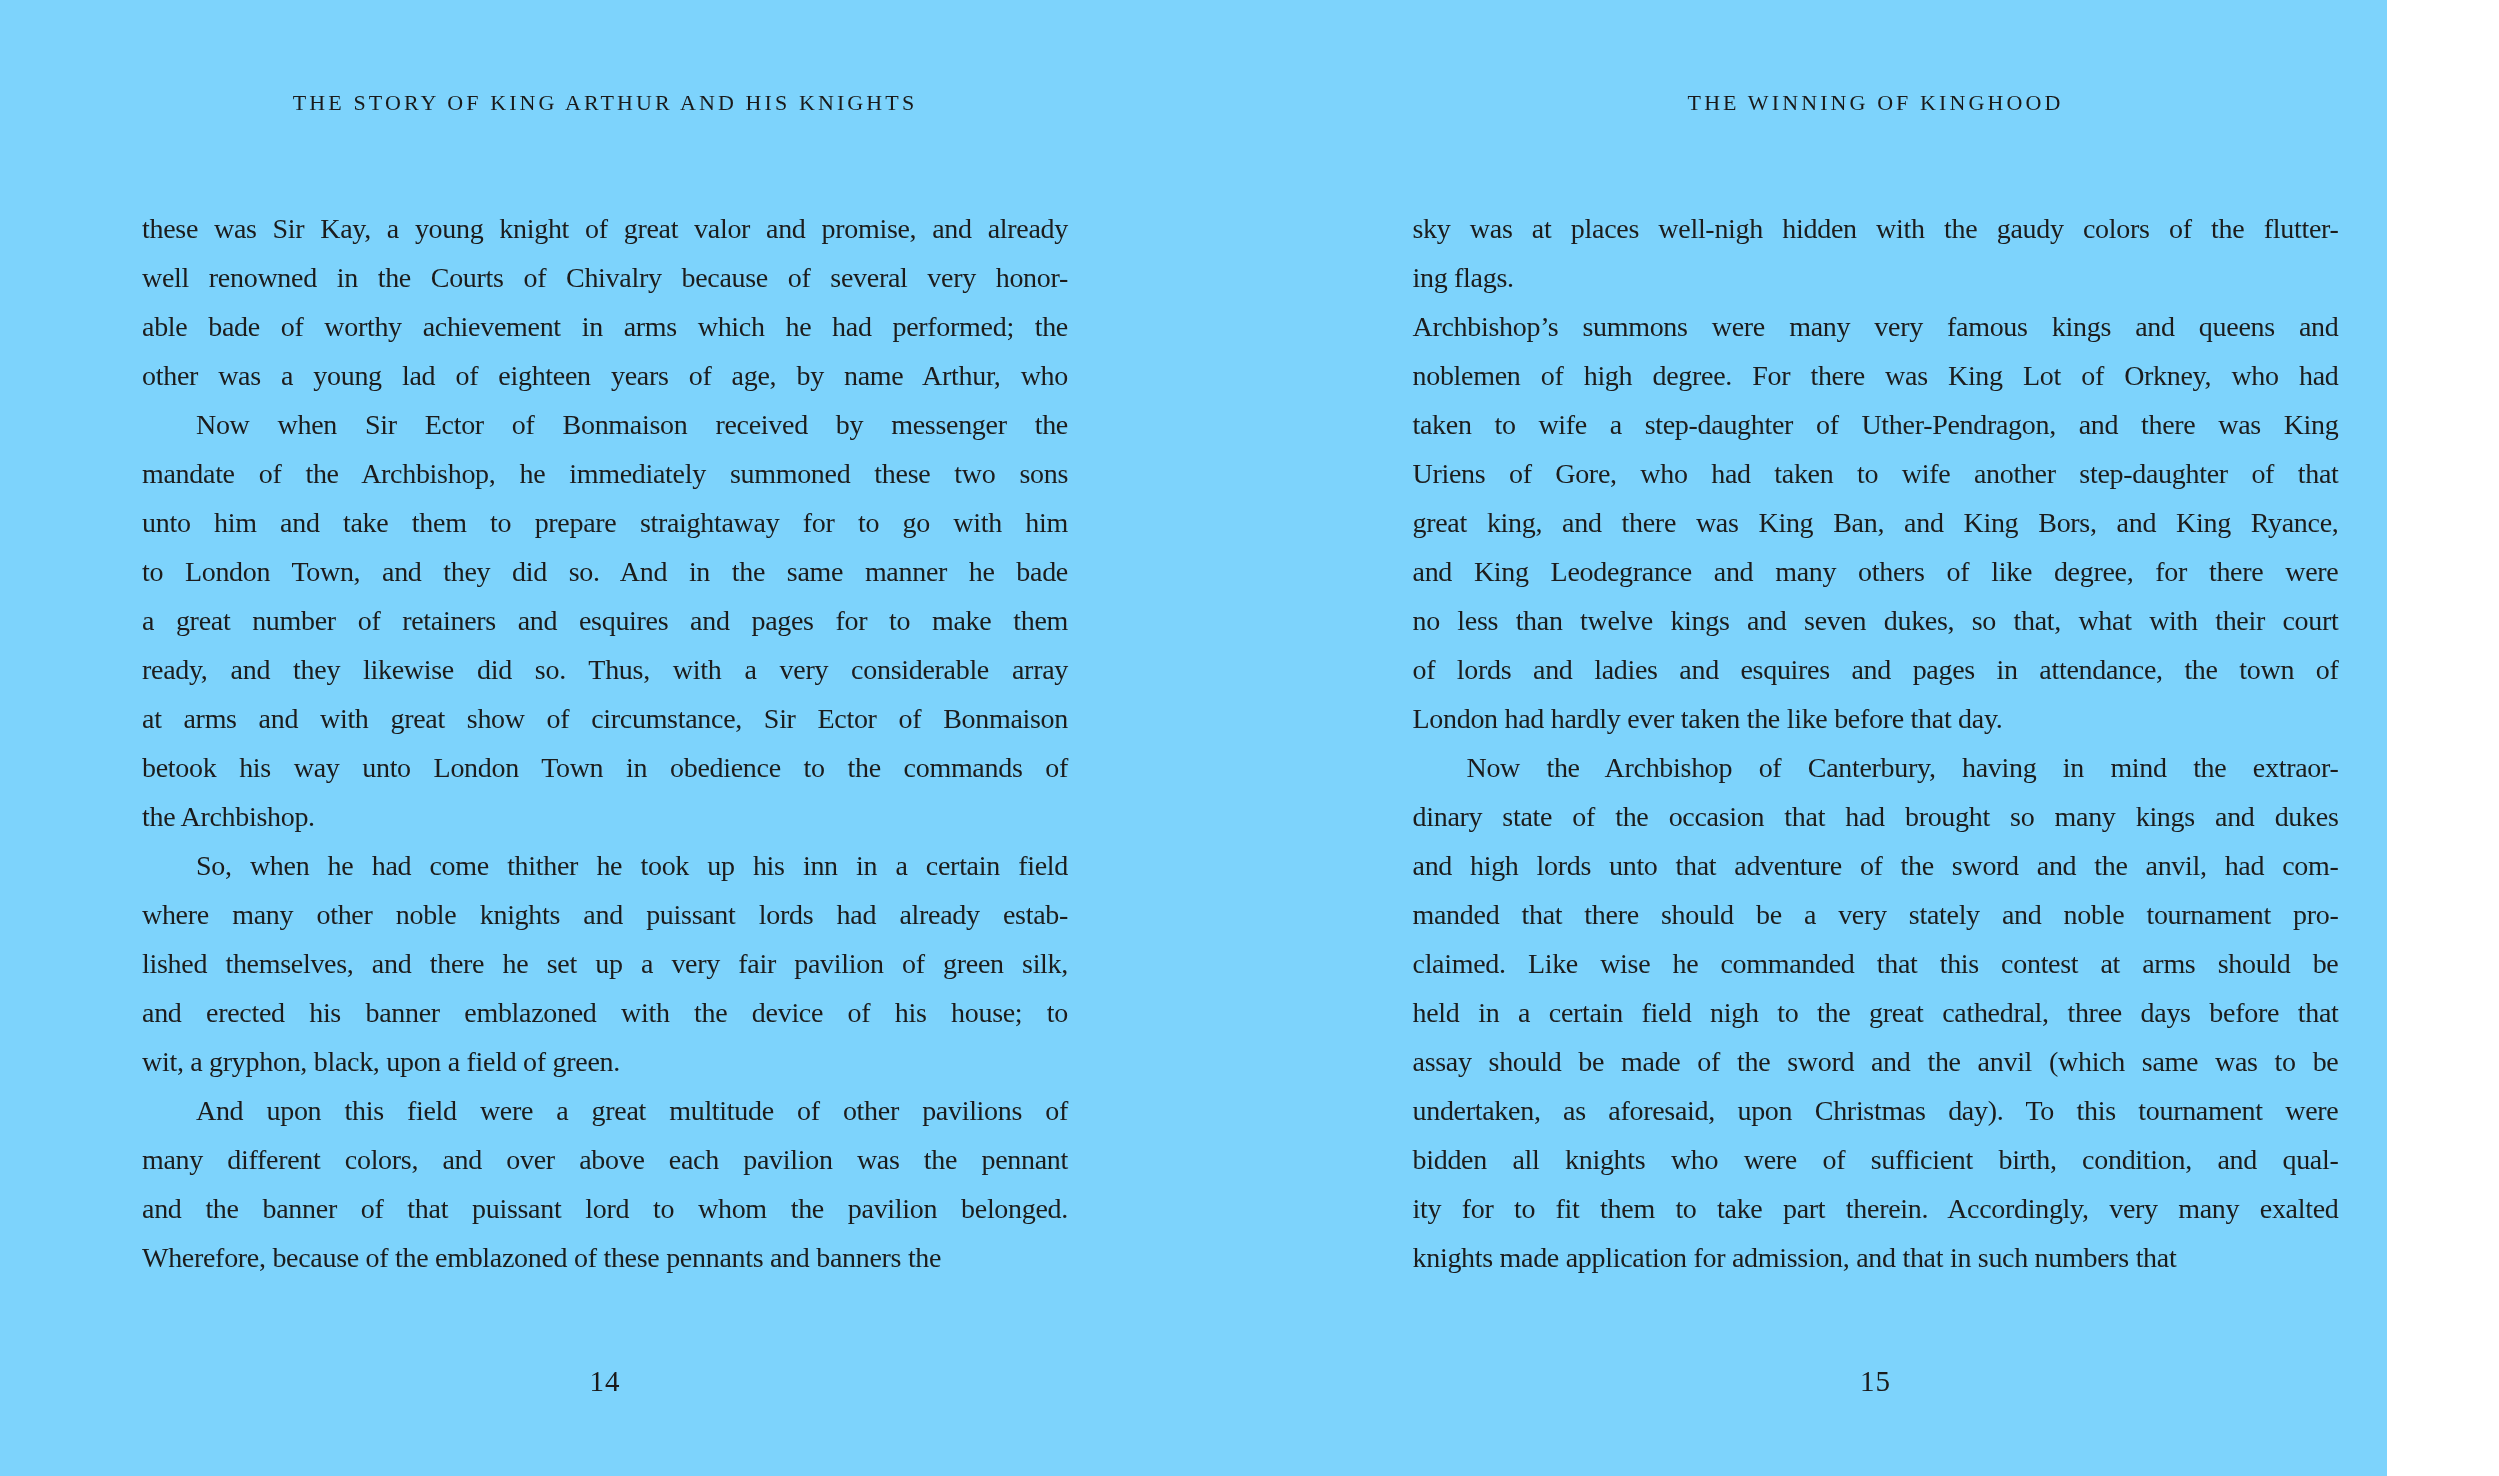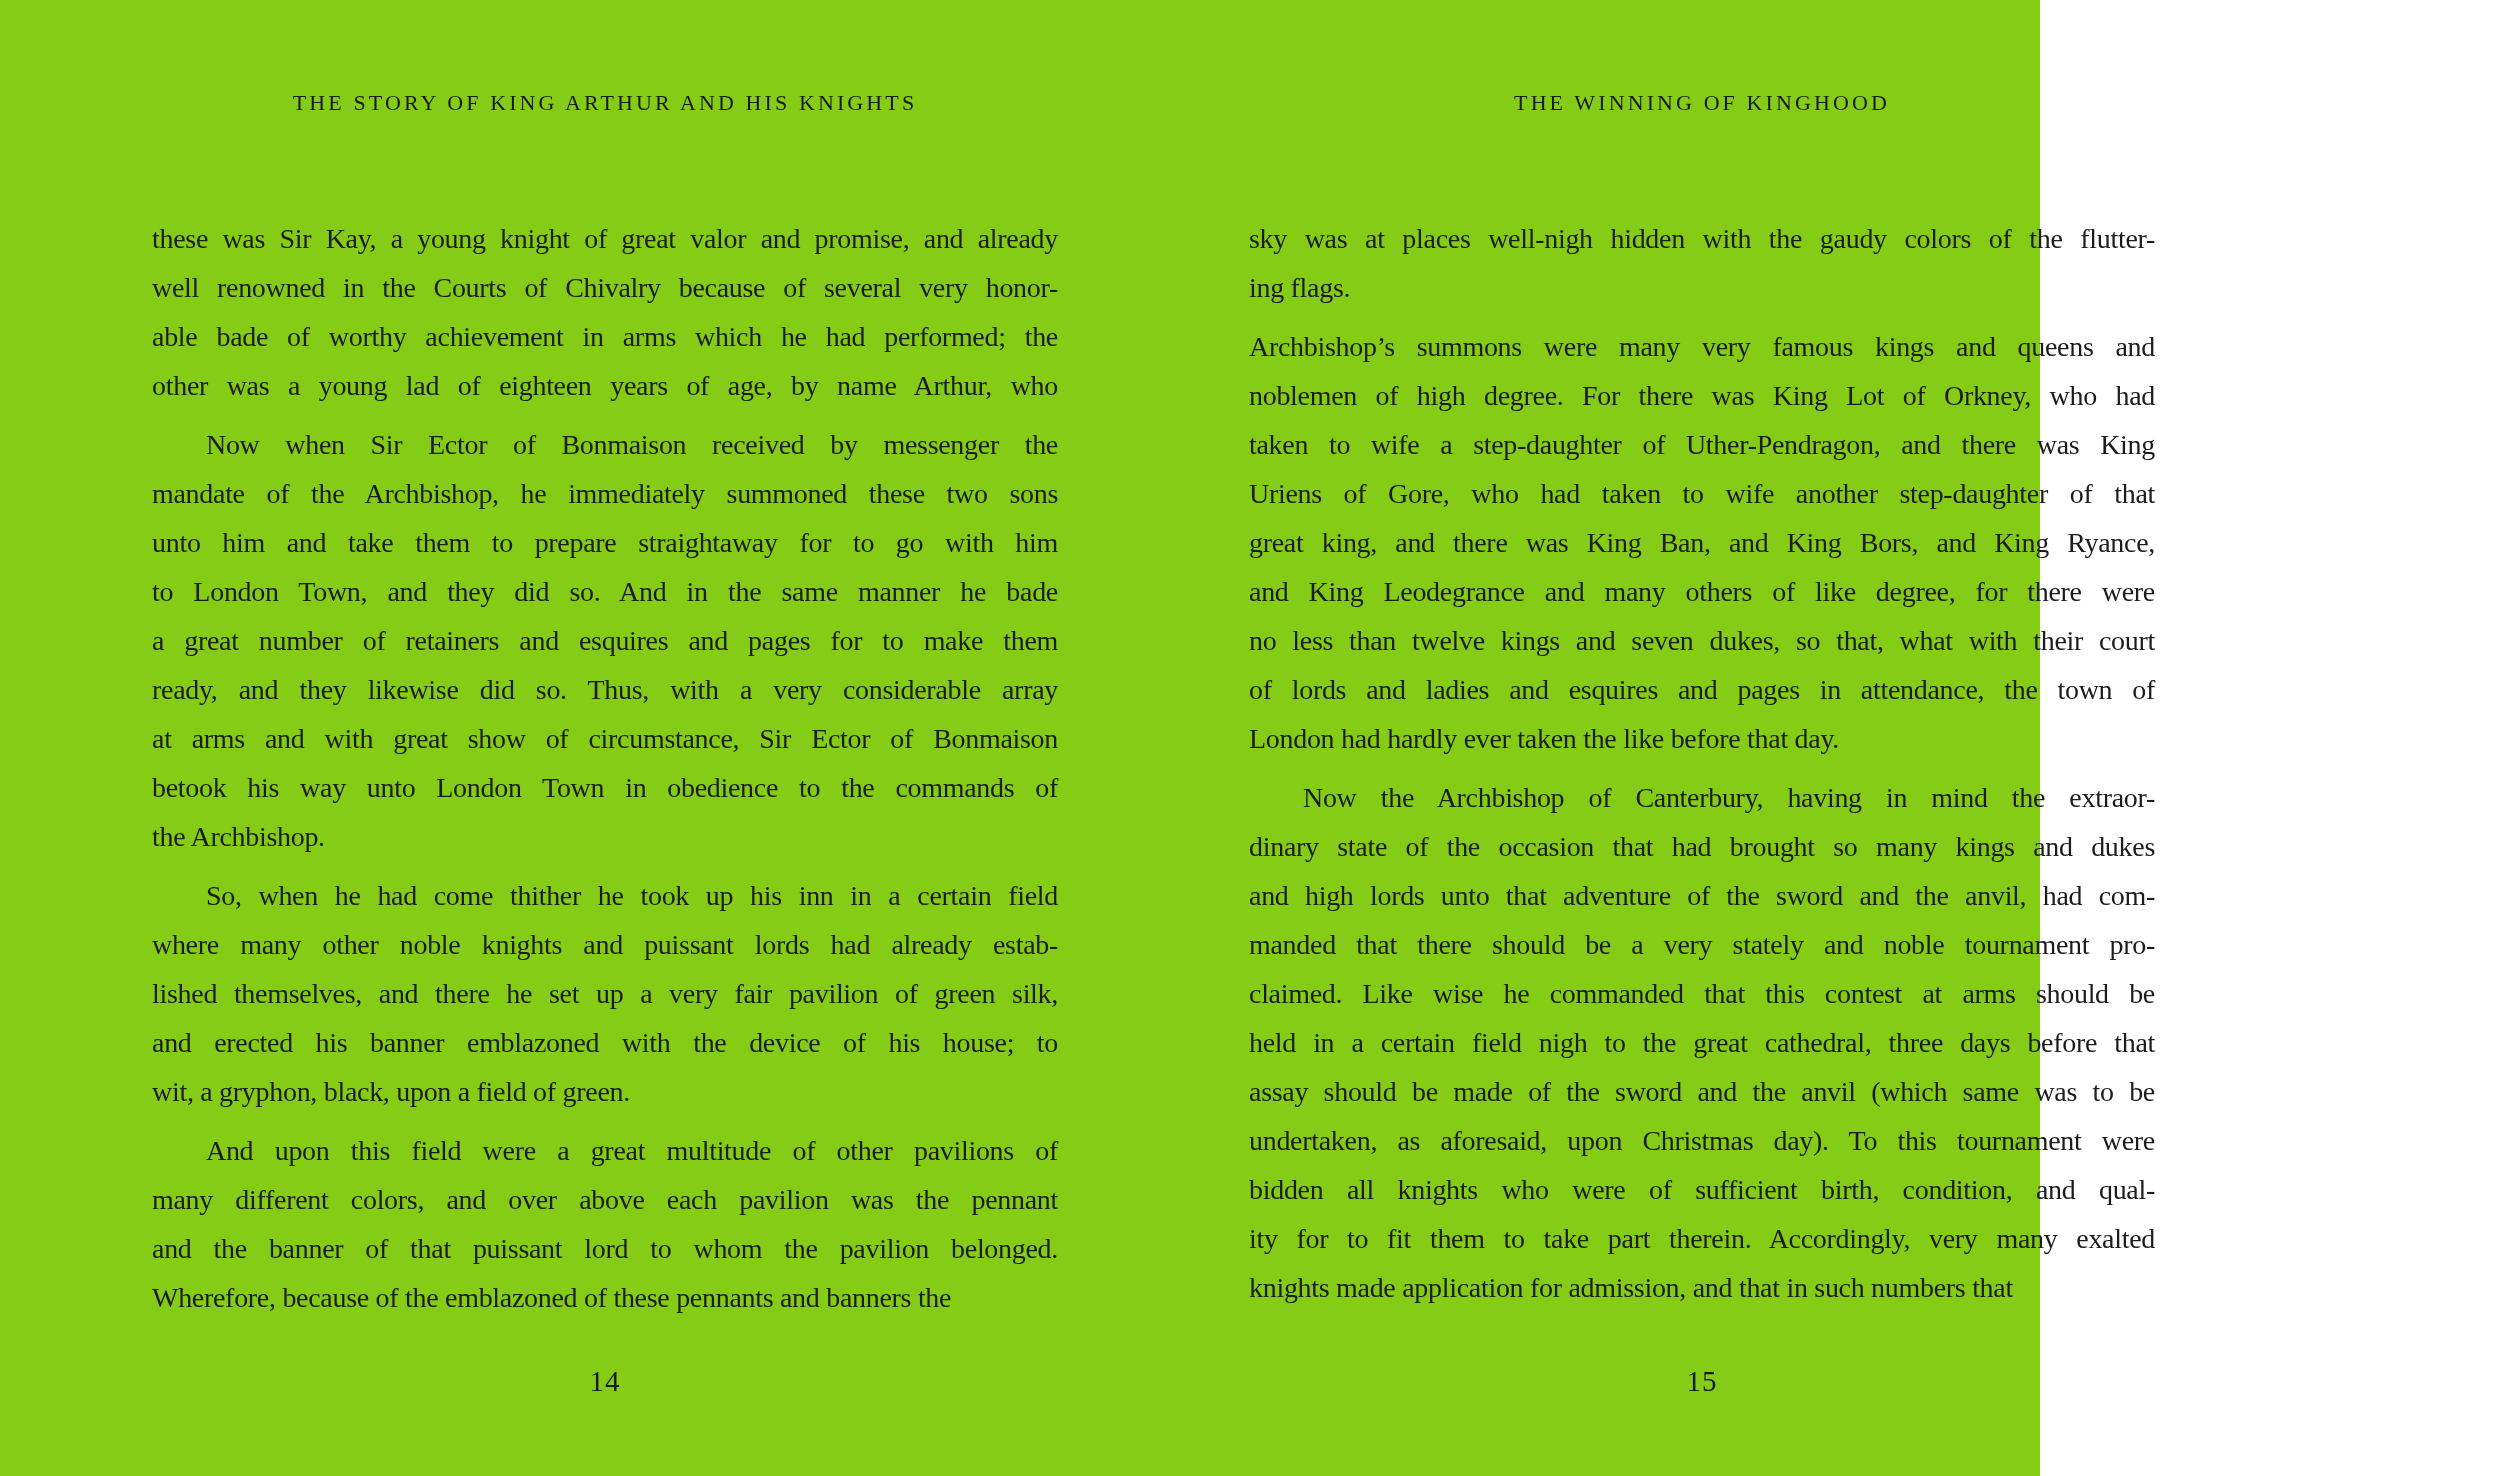--- a/index.html
+++ b/index.html
@@ -9,23 +9,23 @@
   }
   body {
     width: 2500px;
     height: 1477px;
     font-family: "Liberation Serif", "DejaVu Serif", serif;
     color: #1c1c1c;
     overflow: hidden;
   }
   .spread {
     position: relative;
-    width: 2040px;
+    width: 2387px;
     height: 1477px;
-    background: #84cc16;
+    background: #7dd3fc;
     display: flex;
   }
   .page {
     position: relative;
     width: 1250px;
     height: 1477px;
   }
   .content-col {
     position: absolute;
     width: 926px;
@@ -47,21 +47,21 @@
   }
   .text-block {
     position: absolute;
     top: 204px;
     width: 926px;
     font-size: 28px;
     line-height: 49px;
     letter-spacing: -0.3px;
     color: #1c1c1c;
   }
-  .para { margin: 10px; }
+  .para { margin: 0; }
   .line {
     white-space: nowrap;
     text-align: justify;
     text-align-last: justify;
   }
   .line.last {
     text-align-last: left;
     font-family: Liberation Serif, serif;
   }
   .line.indent {

